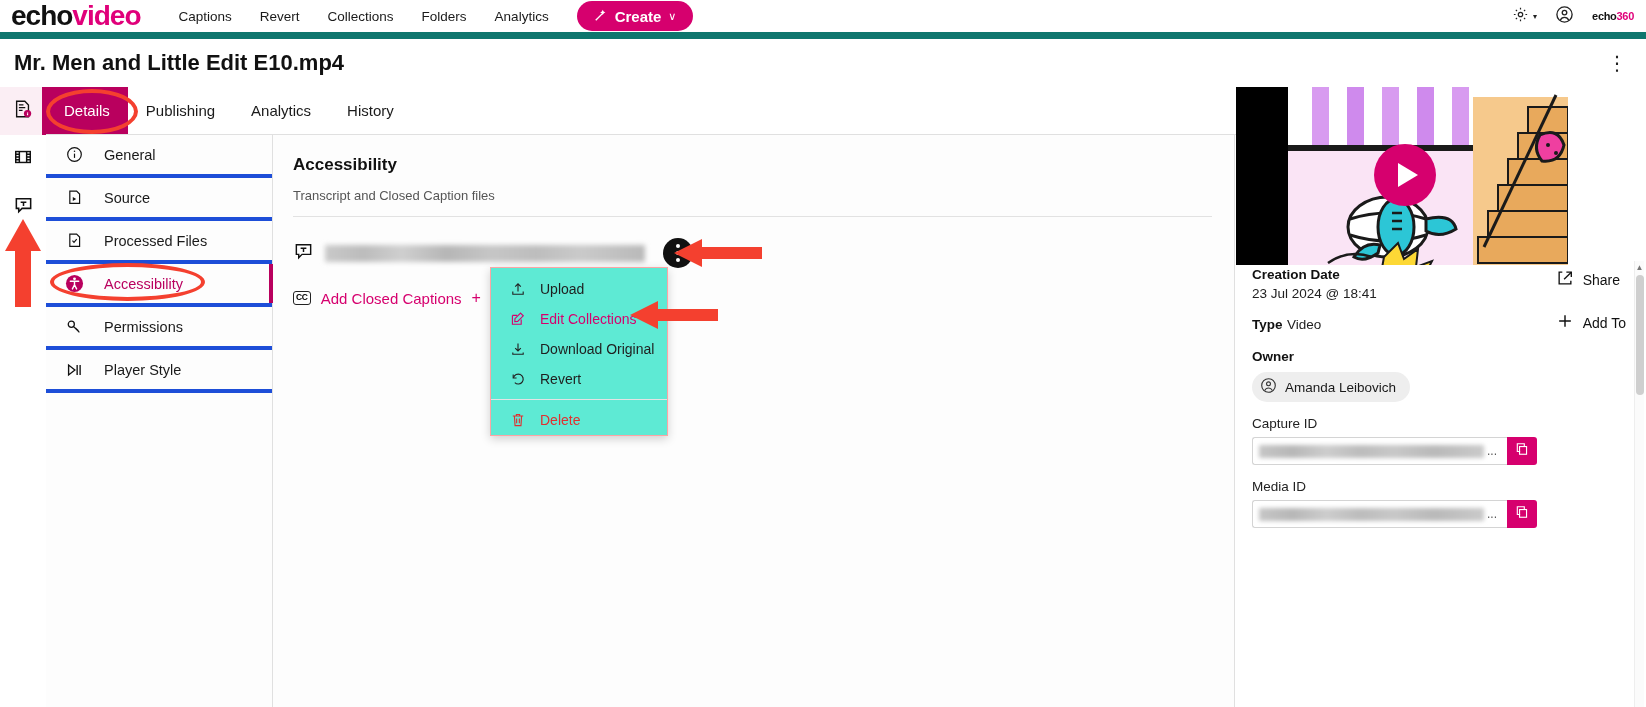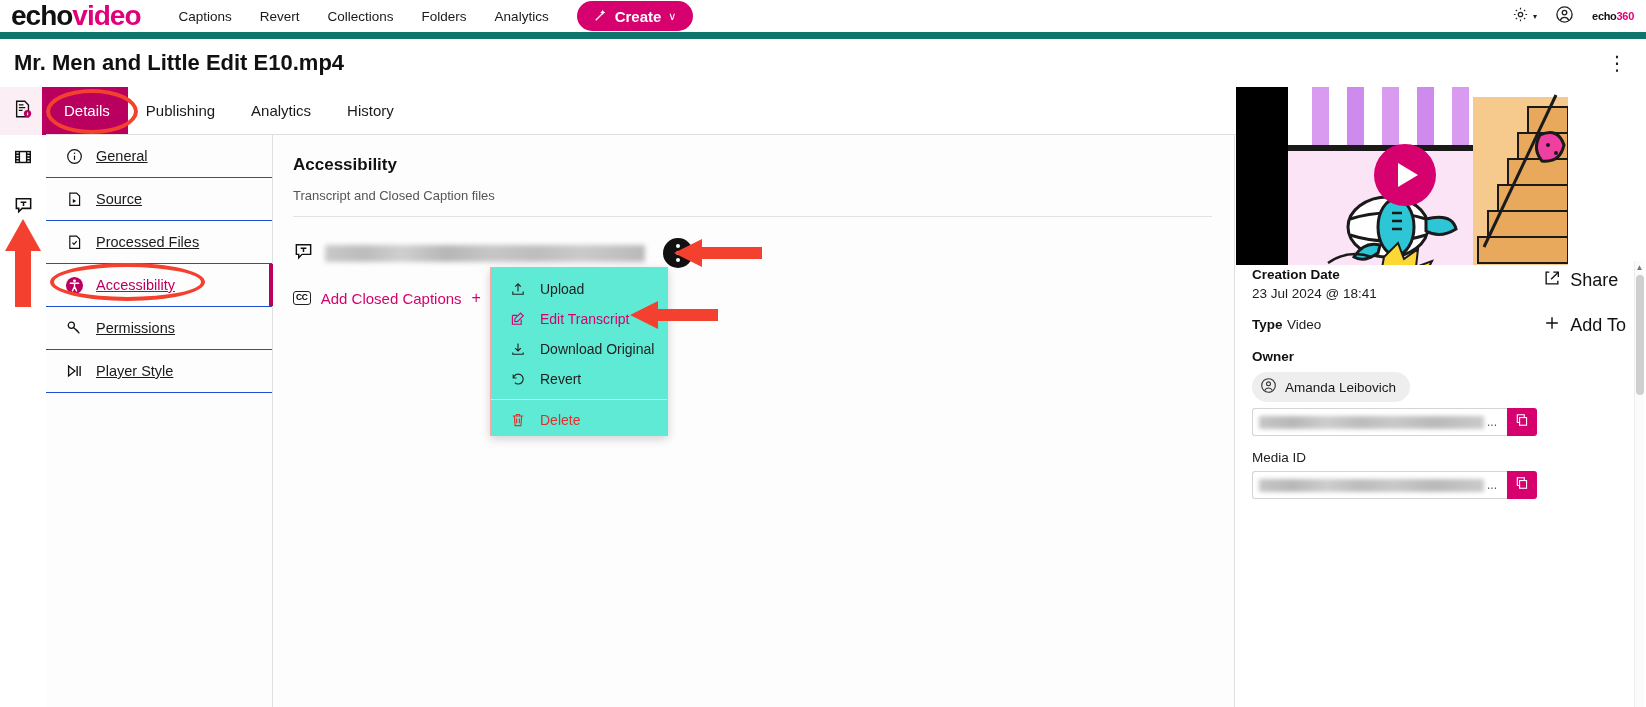--- a/index.html
+++ b/index.html
@@ -102,24 +102,24 @@
 
   
   .navpanel {
     position: absolute; left: 46px; top: 135px;
     width: 227px; height: 572px;
     background: #fdfdfd;
     border-right: 1px solid #e0e0e0;
   }
   .navitem {
     height: 43px; display: flex; align-items: center;
-    gap: 12px; padding-left: 18px;
+    gap: 20px; padding-left: 18px;
     font-size: 14.5px; color: #1a1a1a;
-    border-bottom: 1px solid #1d4ed8;
-    cursor: pointer; position: relative; text-decoration: underline;
+    border-bottom: 4px solid #1d4ed8;
+    cursor: pointer; position: relative;
   }
   .navitem.active { color: #b9005e; }
   .navitem.active::after {
     content:""; position:absolute; right:-1px; top:0; bottom:0;
     width:4px; background:#b9005e;
   }
   .navitem .glyph {
     width: 20px; height: 20px;
     display: flex; align-items: center; justify-content: center;
     flex: 0 0 20px;
@@ -212,21 +212,21 @@
     padding: 2px 20px 0 16px; position: relative;
   }
   .meta .row { display:flex; align-items:flex-start; }
   .meta .lbl { font-size:13.5px; font-weight:700; color:#111; }
   .meta .val { font-size:13.5px; color:#222; margin-top:4px; }
   .meta .inline { font-size:13.5px; color:#222; }
   .meta-left { width: 212px; }
   .meta-right { margin-left: auto; padding-top: 2px; }
   .action {
     display:flex; align-items:center; gap:9px;
-    font-size:18px; color:#111; cursor:pointer; margin-bottom:22px;
+    font-size:14px; color:#111; cursor:pointer; margin-bottom:22px;
     font-weight: 500;
   }
   .owner-chip {
     display:inline-flex; align-items:center; gap:8px;
     background:#eeeeee; border-radius:16px;
     padding: 5px 14px 5px 8px; margin-top:8px;
     font-size:13.5px; color:#1a1a1a;
   }
   .id-label { font-size:13.5px; color:#222; margin-top:14px; }
   .id-field {
@@ -470,21 +470,21 @@
     <span>Upload</span>
   </div>
 
   <div class="menu-item hl">
     <span class="mi-glyph">
       <svg width="16" height="16" viewBox="0 0 20 20" fill="none" stroke="#d6006e" stroke-width="1.4">
         <path d="M3 5.5h6M3 5.5v11h11v-6"></path>
           <path d="M13.2 2.6l3.4 3.4-7 7-3.6.2.2-3.6z"></path>
       </svg>
     </span>
-    <span>Edit Transcript</span>
+    <span>Edit Collections</span>
   </div>
 
   <div class="menu-item">
     <span class="mi-glyph">
       <svg width="16" height="16" viewBox="0 0 20 20" fill="none" stroke="#222" stroke-width="1.4">
         <path d="M10 3v9.5M6.5 9L10 12.5 13.5 9"></path>
           <path d="M3.5 14.5v2h13v-2"></path>
       </svg>
     </span>
     <span>Download Original</span>
@@ -604,20 +604,21 @@
             <svg width="18" height="18" viewBox="0 0 20 20" fill="none" stroke="#111" stroke-width="1.6">
               <path d="M10 3.5v13M3.5 10h13"></path>
             </svg>
           </span>
           <span>Add To</span>
         </div>
       </div>
     </div>
 
 
+    <div class="id-label">Capture ID</div>
     <div class="id-field">
       <div class="id-box">
         <span class="id-blur"></span>
         <span class="id-ell">...</span>
       </div>
       <div class="copy-btn">
         <span>
           <svg width="14" height="14" viewBox="0 0 20 20" fill="none" stroke="#fff" stroke-width="1.6">
             <rect x="6.5" y="6.5" width="10" height="11"></rect>
               <path d="M13.3 6.5v-4h-10v11h4"></path>

